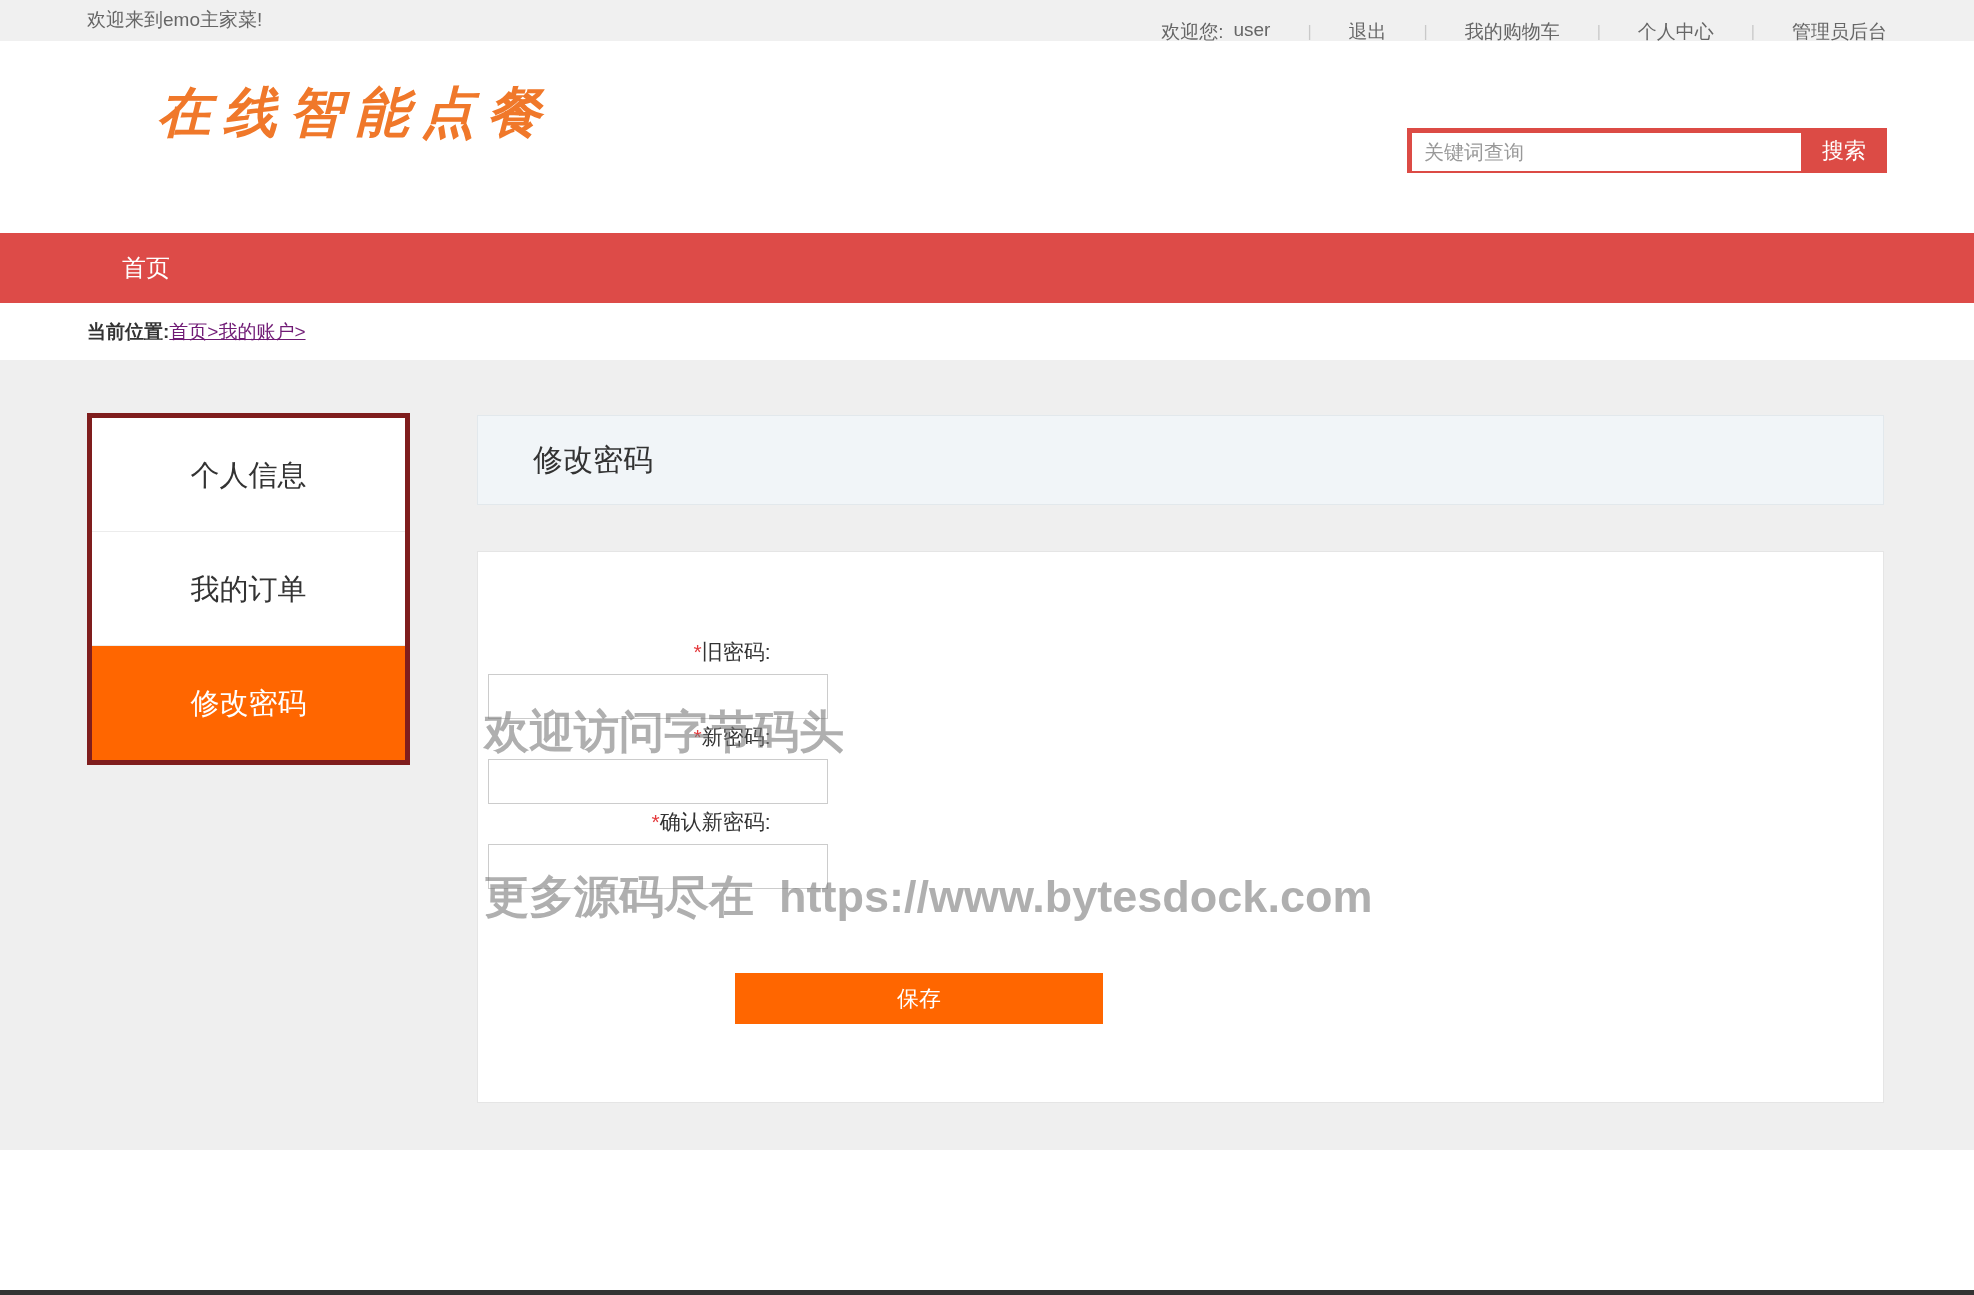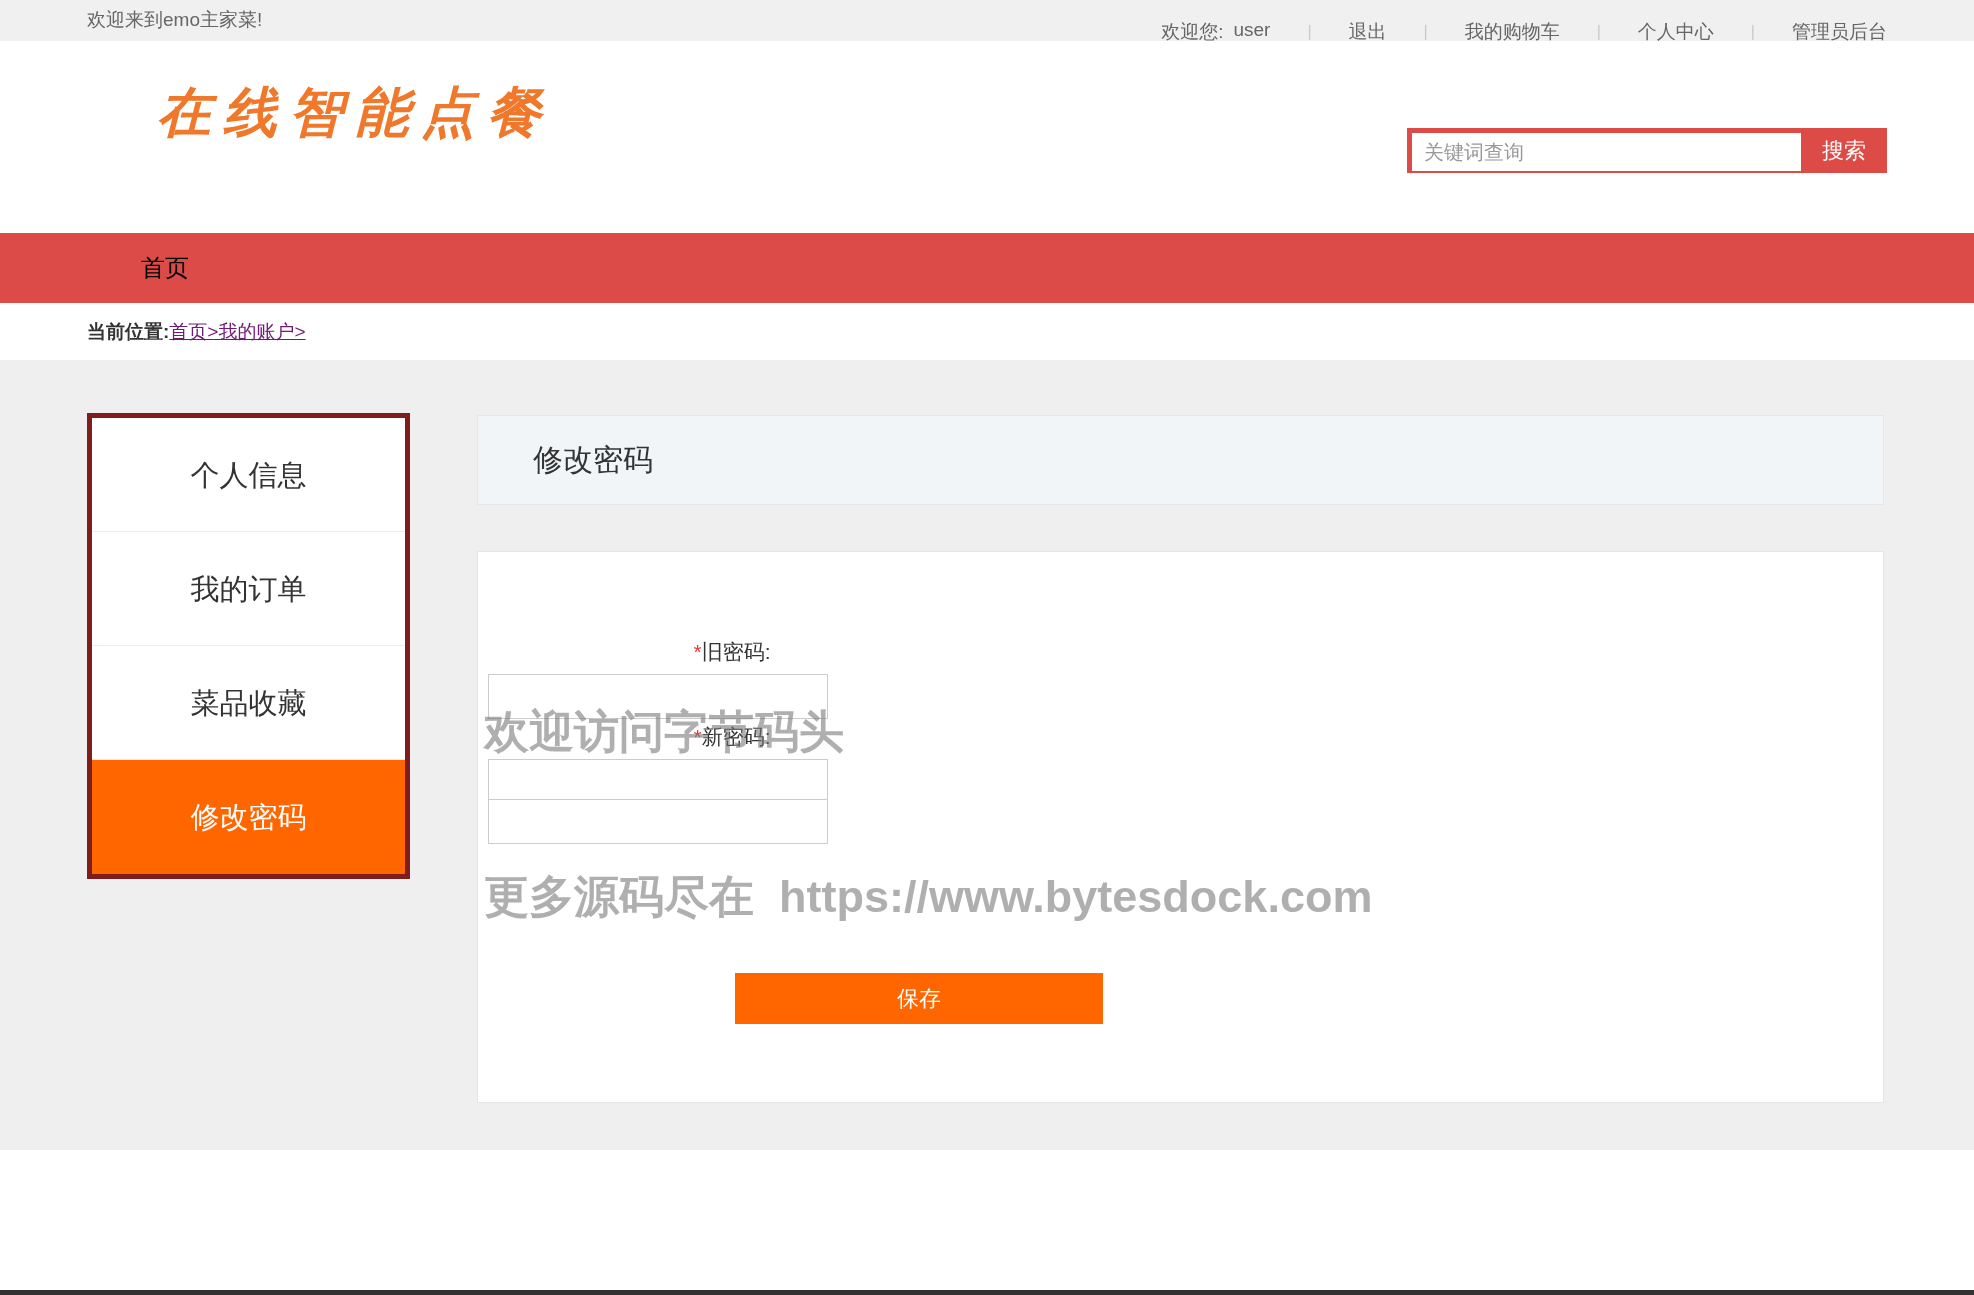--- a/index.html
+++ b/index.html
@@ -47,22 +47,22 @@
   .searchbox input::placeholder { color: #999; }
   .search-btn {
     width: 86px; display: flex; align-items: center; justify-content: center;
     color: #fff; font-size: 22px; cursor: pointer; background: #dc4b45; border: none;
     font-family: "Liberation Sans", sans-serif;
   }
 
   
   .nav { position: absolute; top: 233px; left: 0; width: 100%; height: 70px; background: #dd4b48; }
   .nav-item {
-    display: inline-block; margin-left: 54px; line-height: 70px;
-    color: #000000; font-size: 24px; cursor: pointer;
+    display: inline-block; margin-left: 35px; line-height: 70px;
+    color: #ffffff; font-size: 24px; cursor: pointer;
   }
 
   
   .crumbbar { position: absolute; top: 303px; left: 0; width: 100%; height: 57px; background: #fff; }
   .crumbbar .container { display: flex; align-items: center; height: 57px; font-size: 19px; }
   .crumb-prefix { font-weight: bold; color: #333; }
   .crumb-path { color: #701a75; cursor: pointer; text-decoration: underline; }
 
   
   .content { position: absolute; top: 360px; left: 0; width: 100%; height: 790px; background: #efefef; }
@@ -171,21 +171,20 @@
     <span class="crumb-path">首页&gt;我的账户&gt;</span>
   </div>
 </div>
 
 <div class="content">
   <div class="container">
 
     <div class="sidebar">
       <div class="side-item">个人信息</div>
       <div class="side-item">我的订单</div>
-      <div class="side-item">菜品收藏</div>
       <div class="side-item active">修改密码</div>
     </div>
 
     <div class="title-panel">
       <h2>修改密码</h2>
     </div>
 
     <div class="form-panel">
 
       <div class="watermark">
@@ -201,20 +200,23 @@
       </div>
 
       <div class="form-row r1">
         <div class="form-label">
           <span class="req">*</span><span>新密码:</span>
         </div>
         <input class="form-input" type="password" value="" style="">
       </div>
 
       <div class="form-row r2">
+        <div class="form-label">
+          <span class="req">*</span><span>确认新密码:</span>
+        </div>
         <input class="form-input" type="password" value="" style="">
       </div>
 
       <button class="save-btn">保存</button>
     </div>
 
   </div>
 </div>
 
 <div class="footer"></div>

